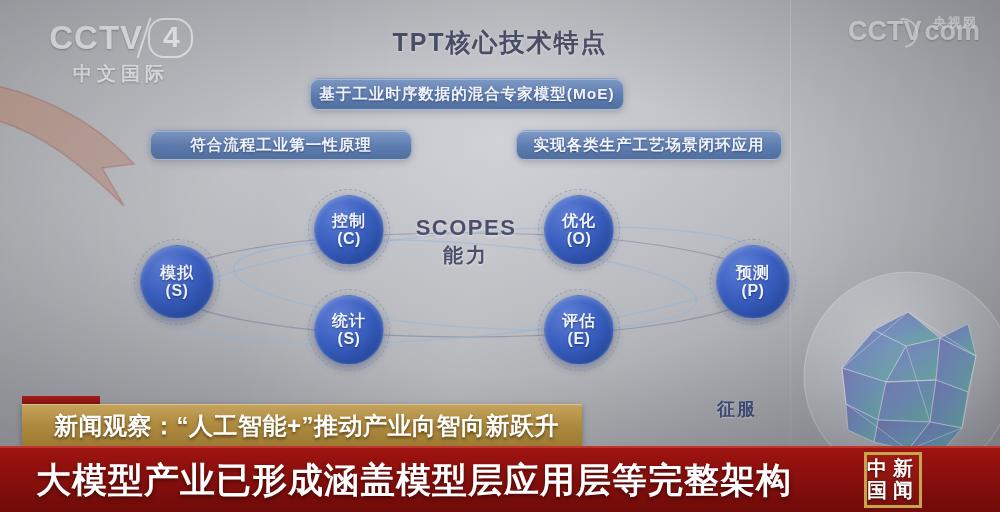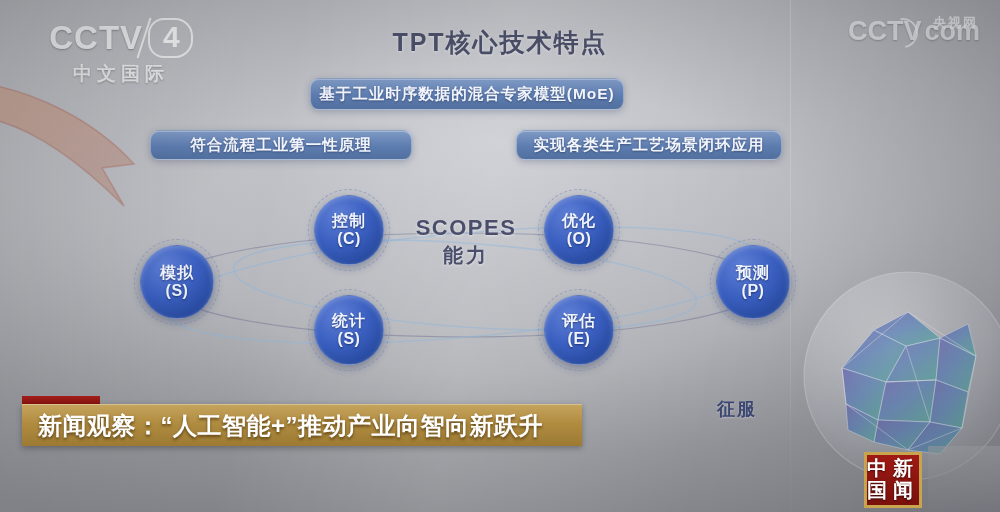--- a/index.html
+++ b/index.html
@@ -150,21 +150,21 @@
     position:absolute; left:672px; top:398px; width:130px; text-align:center;
     color:#3e4a78; font-size:18px; font-weight:700; letter-spacing:2px;
     text-shadow:0 1px 2px rgba(255,255,255,0.4); line-height:1.25;
   }
 
   
   #subhead-bar {
     position:absolute; left:22px; top:404px; width:560px; height:42px;
     background:linear-gradient(180deg,#c5a35c 0%,#b08c40 45%,#9c7a33 100%);
     border-top:1px solid rgba(255,240,200,0.6);
-    display:flex; align-items:center; padding-left:16px;
+    display:flex; align-items:center; padding-left:32px;
     box-shadow:0 2px 6px rgba(0,0,0,0.3);
   }
   #subhead-bar .txt {
     font-size:24px; font-weight:700; color:#ffffff; letter-spacing:0.5px;
     text-shadow:0 2px 3px rgba(70,45,10,0.75);
     white-space:nowrap;
   }
   #subhead-tab {
     position:absolute; left:22px; top:396px; width:78px; height:10px;
     background:linear-gradient(180deg,#a41d18,#7e120f);
@@ -317,19 +317,22 @@
   <div id="conquer-text">征服</div>
 
   <div class="wall-vignette"></div>
 
   <div id="subhead-tab"></div>
   <div id="subhead-bar">
     <div class="txt">新闻观察：“人工智能+”推动产业向智向新跃升</div>
   </div>
 
   <div id="headline-rightfill"></div>
+  <div id="headline-bar">
+    <div class="txt">大模型产业已形成涵盖模型层应用层等完整架构</div>
+  </div>
 
   <div id="news-badge">
     <span>中国</span>
     <span>新闻</span>
   </div>
 
 </div>
 
 </body></html>

